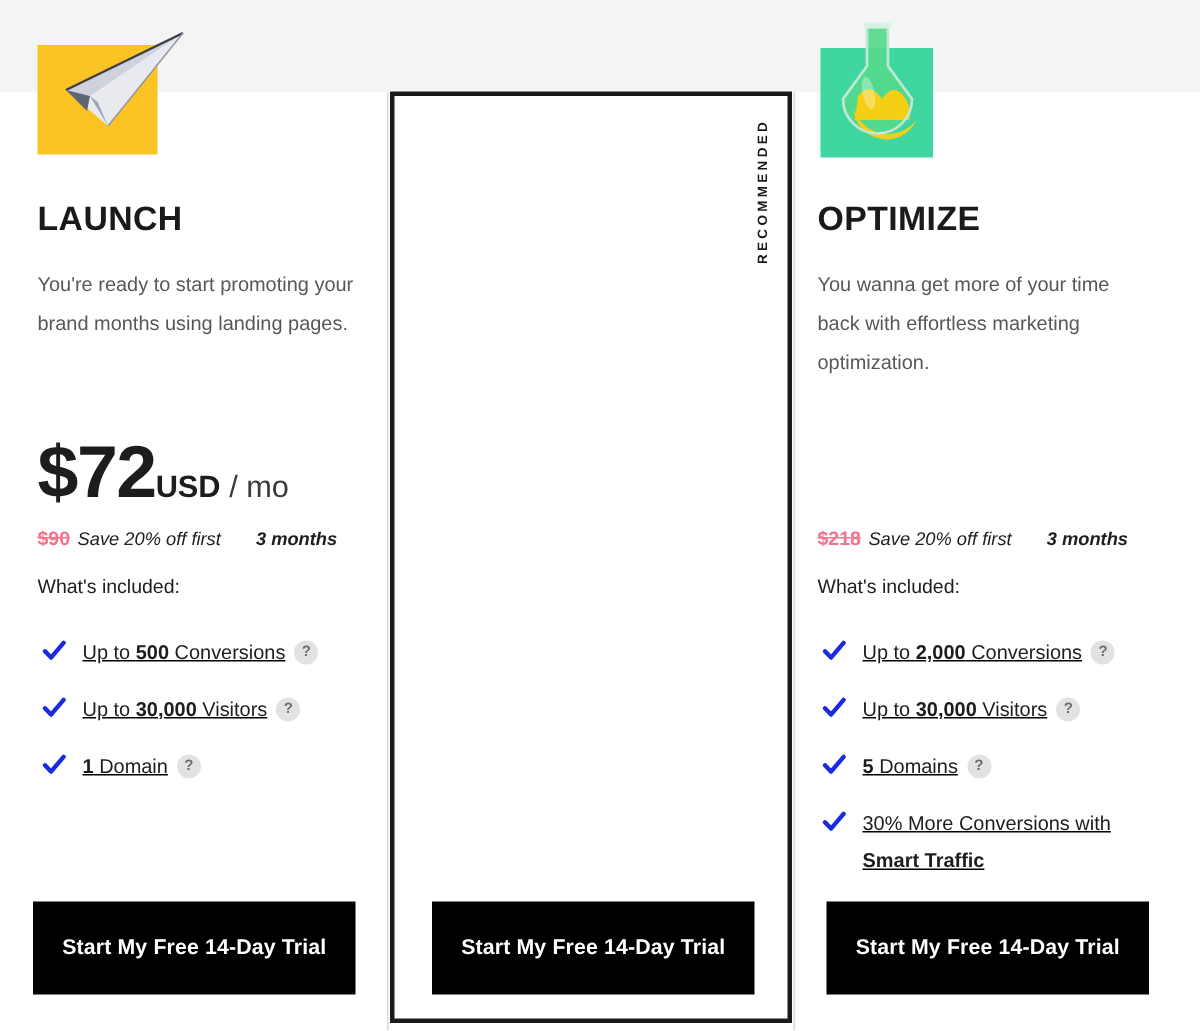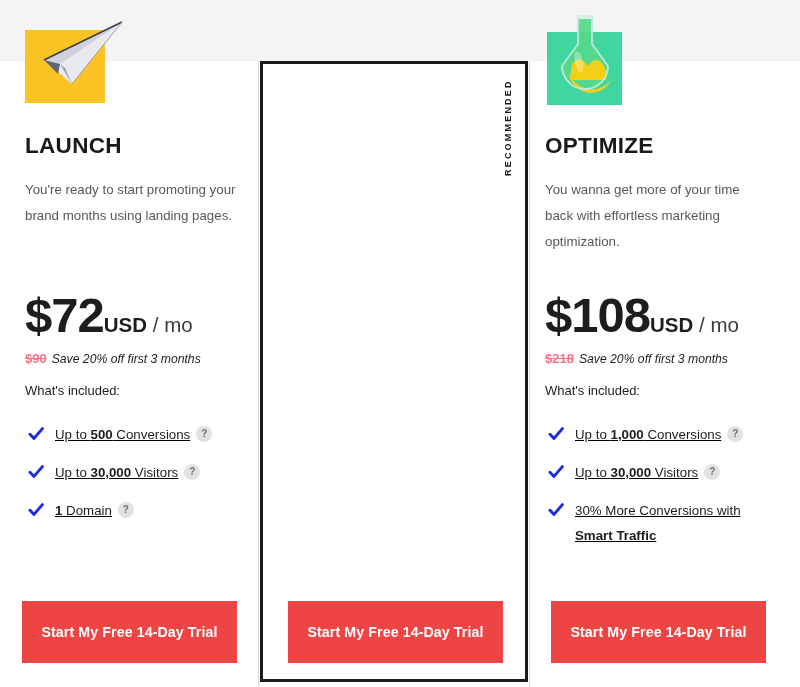--- a/index.html
+++ b/index.html
@@ -142,21 +142,21 @@
     font-weight: 700;
     font-style: normal;
     font-size: 13px;
   }
   .save-text {
     color: #1d1d1d;
     font-style: italic;
     font-weight: 400;
     margin-left: 5px;
   }
-  .save-text b { font-weight: 400; }
+  .save-text b { font-weight: 700; margin-left: 20px; }
 
   .included-label {
     position: absolute;
     font-size: 13px;
     font-weight: 400;
     color: #1d1d1d;
     white-space: nowrap;
   }
 
   
@@ -197,21 +197,21 @@
   .feature-2line .bold-line {
     display: block;
     font-weight: 700;
     margin-top: 4px;
   }
 
   
   .cta {
     position: absolute;
     height: 62px;
-    background: #ef4444;
+    background: #000000;
     border: none;
     color: #ffffff;
     font-family: "Liberation Sans", sans-serif;
     font-size: 14.2px;
     font-weight: 700;
     letter-spacing: 0.1px;
     cursor: pointer;
     text-align: center;
   }
   .cta-launch     { left: 22px;  top: 601px; width: 215px; }
@@ -290,44 +290,48 @@
         <path d="M36 6 h14 v26 l16 22 a22 22 0 1 1 -46 0 l16 -22 z" fill="none" stroke="#bfe8d5" stroke-width="1.8"></path>
         <rect x="34" y="3" width="18" height="4" rx="1.6" fill="#d9f0e4"></rect>
         <ellipse cx="37" cy="50" rx="4" ry="11" fill="#ffffff" opacity="0.32" transform="rotate(-12 37 50)"></ellipse>
       </svg>
     </div>
 
     <div class="plan-name" style="left:285px; top:133px;">OPTIMIZE</div>
 
     <div class="plan-desc" style="left:285px; top:177px;">You wanna get more of your time back with effortless marketing optimization.</div>
 
-    <div class="price-row" style="left:285px; top:287px;">
-      <span class="price-main">$108</span><span class="price-usd">USD</span><span class="price-per">&nbsp;</span><span class="price-per">/ mo</span>
-    </div>
 
     <div class="save-row" style="left:285px; top:351px;">
       <span class="price-old">$218</span><span class="save-text"><span>Save 20% off first </span><b>3 months</b></span>
     </div>
 
     <div class="included-label" style="left:285px; top:383px;">What's included:</div>
 
     <div class="features" style="left:285px; top:424px;">
       <div class="feature">
         <span class="check">
           <svg width="16" height="16" viewBox="0 0 16 16">
               <path d="M2 8.2 L6 12.4 L14.4 2.6" stroke="#1a2ae0" stroke-width="2.9" fill="none" stroke-linecap="round" stroke-linejoin="round"></path>
             </svg>
-        </span><span>Up to </span><b>1,000</b><span> Conversions</span><span class="qmark">?</span>
+        </span><span>Up to </span><b>2,000</b><span> Conversions</span><span class="qmark">?</span>
       </div>
       <div class="feature">
         <span class="check">
           <svg width="16" height="16" viewBox="0 0 16 16">
               <path d="M2 8.2 L6 12.4 L14.4 2.6" stroke="#1a2ae0" stroke-width="2.9" fill="none" stroke-linecap="round" stroke-linejoin="round"></path>
             </svg>
         </span><span>Up to </span><b>30,000</b><span> Visitors</span><span class="qmark">?</span>
+      </div>
+      <div class="feature">
+        <span class="check">
+          <svg width="16" height="16" viewBox="0 0 16 16">
+              <path d="M2 8.2 L6 12.4 L14.4 2.6" stroke="#1a2ae0" stroke-width="2.9" fill="none" stroke-linecap="round" stroke-linejoin="round"></path>
+            </svg>
+        </span><span></span><b>5</b><span> Domains</span><span class="qmark">?</span>
       </div>
       <div class="feature feature-2line">
         <span class="check">
           <svg width="16" height="16" viewBox="0 0 16 16">
               <path d="M2 8.2 L6 12.4 L14.4 2.6" stroke="#1a2ae0" stroke-width="2.9" fill="none" stroke-linecap="round" stroke-linejoin="round"></path>
             </svg>
         </span><span>30% More Conversions with</span><span class="bold-line">Smart Traffic</span>
       </div>
     </div>
   </div>

